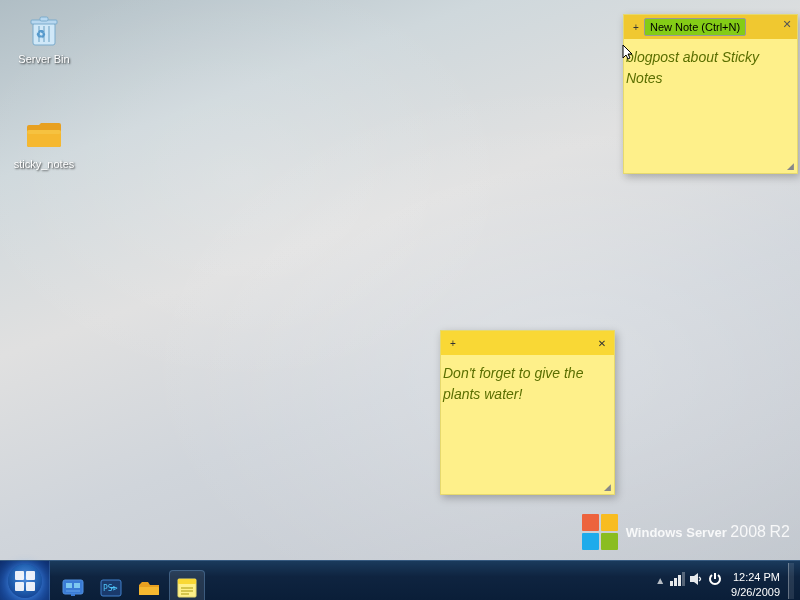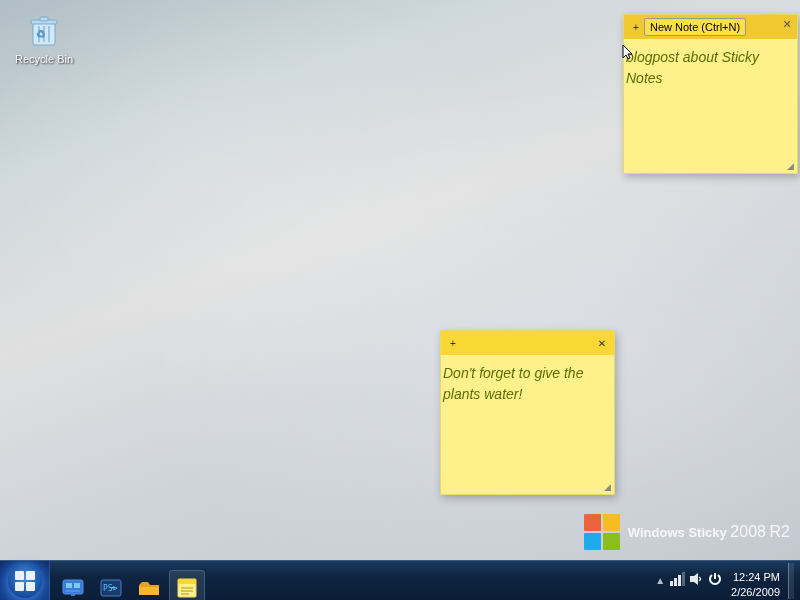--- a/index.html
+++ b/index.html
@@ -140,21 +140,21 @@
       justify-content: center;
       cursor: pointer;
       font-size: 10px;
       color: #333;
     }
 
     .new-note-tooltip {
       position: absolute;
       top: 3px;
       left: 20px;
-      background: #fde047;
+      background: #84cc16;
       border: 1px solid #999;
       border-radius: 2px;
       font-size: 11px;
       padding: 2px 5px;
       color: #000;
       white-space: nowrap;
       z-index: 20;
       font-family: 'Segoe UI', sans-serif;
     }
 
@@ -334,23 +334,36 @@
         <line x1="19" y1="16" x2="19" y2="32" stroke="#7aabcc" stroke-width="1.2"></line>
         <line x1="24" y1="16" x2="24" y2="32" stroke="#7aabcc" stroke-width="1.2"></line>
 
         <rect x="6" y="10" width="26" height="4" rx="1" fill="#b8d8f0" stroke="#7aabcc" stroke-width="1"></rect>
 
         <rect x="15" y="7" width="8" height="4" rx="1.5" fill="#b8d8f0" stroke="#7aabcc" stroke-width="1"></rect>
 
         <text x="11" y="28" font-size="11" fill="#5599cc" font-weight="bold">♻</text>
       </svg>
     </div>
-    <span class="icon-label">Recycle Bin</span>
-  </div>
-
+    <span class="icon-label">Server Bin</span>
+  </div>
+
+  <div class="desktop-icon" id="sticky-notes-icon">
+    <div class="icon-img">
+      <svg class="folder-svg" viewBox="0 0 38 38" xmlns="http://www.w3.org/2000/svg">
+
+        <path d="M2 12 Q2 10 4 10 L14 10 L16 8 L34 8 Q36 8 36 10 L36 30 Q36 32 34 32 L4 32 Q2 32 2 30 Z" fill="#e8a020"></path>
+
+        <rect x="2" y="15" width="34" height="17" rx="2" fill="#f5b830"></rect>
+
+        <rect x="2" y="15" width="34" height="4" rx="2" fill="#f8cc50" opacity="0.5"></rect>
+      </svg>
+    </div>
+    <span class="icon-label">sticky_notes</span>
+  </div>
 
   <div class="sticky-note" id="note-main">
     <div class="note-header">
       <span class="note-header-btn">+</span>
       <span class="note-header-btn">✕</span>
     </div>
     <div class="note-content">Don't forget to give the plants water!</div>
     <div class="resize-handle">◢</div>
   </div>
 
@@ -370,21 +383,21 @@
   </svg>
 
   <div id="windows-watermark">
     <svg class="windows-logo" viewBox="0 0 40 40" xmlns="http://www.w3.org/2000/svg">
 
       <rect x="2" y="2" width="17" height="17" rx="1" fill="#f25022" opacity="0.85"></rect>
       <rect x="21" y="2" width="17" height="17" rx="1" fill="#ffb900" opacity="0.85"></rect>
       <rect x="2" y="21" width="17" height="17" rx="1" fill="#00a4ef" opacity="0.85"></rect>
       <rect x="21" y="21" width="17" height="17" rx="1" fill="#7fba00" opacity="0.85"></rect>
     </svg>
-    <div class="windows-text"><span style="font-weight:bold">Windows Sticky</span> <span style="font-size:16px">2008</span> <span style="font-size:16px">R2</span></div>
+    <div class="windows-text"><span style="font-weight:bold">Windows Server</span> <span style="font-size:16px">2008</span> <span style="font-size:16px">R2</span></div>
   </div>
 
   <div id="taskbar">
 
     <div id="start-button">
       <div class="start-orb">
         <svg width="22" height="22" viewBox="0 0 22 22" xmlns="http://www.w3.org/2000/svg">
           <rect x="1" y="1" width="9" height="9" rx="1" fill="#ffffff" opacity="0.9"></rect>
           <rect x="12" y="1" width="9" height="9" rx="1" fill="#ffffff" opacity="0.9"></rect>
           <rect x="1" y="12" width="9" height="9" rx="1" fill="#ffffff" opacity="0.9"></rect>
@@ -453,19 +466,19 @@
         <span class="tray-icon">
           <svg width="16" height="16" viewBox="0 0 16 16" xmlns="http://www.w3.org/2000/svg">
             <path d="M8 2 L8 8" stroke="white" stroke-width="2" fill="none"></path>
             <path d="M5 4 A5 5 0 1 0 11 4" stroke="white" stroke-width="2" fill="none"></path>
           </svg>
         </span>
       </div>
 
       <div class="tray-clock">
         <div>12:24 PM</div>
-        <div>2/26/2009</div>
+        <div>9/26/2009</div>
       </div>
 
       <div class="tray-show-desktop"></div>
     </div>
   </div>
 </div>
 
 </body></html>

